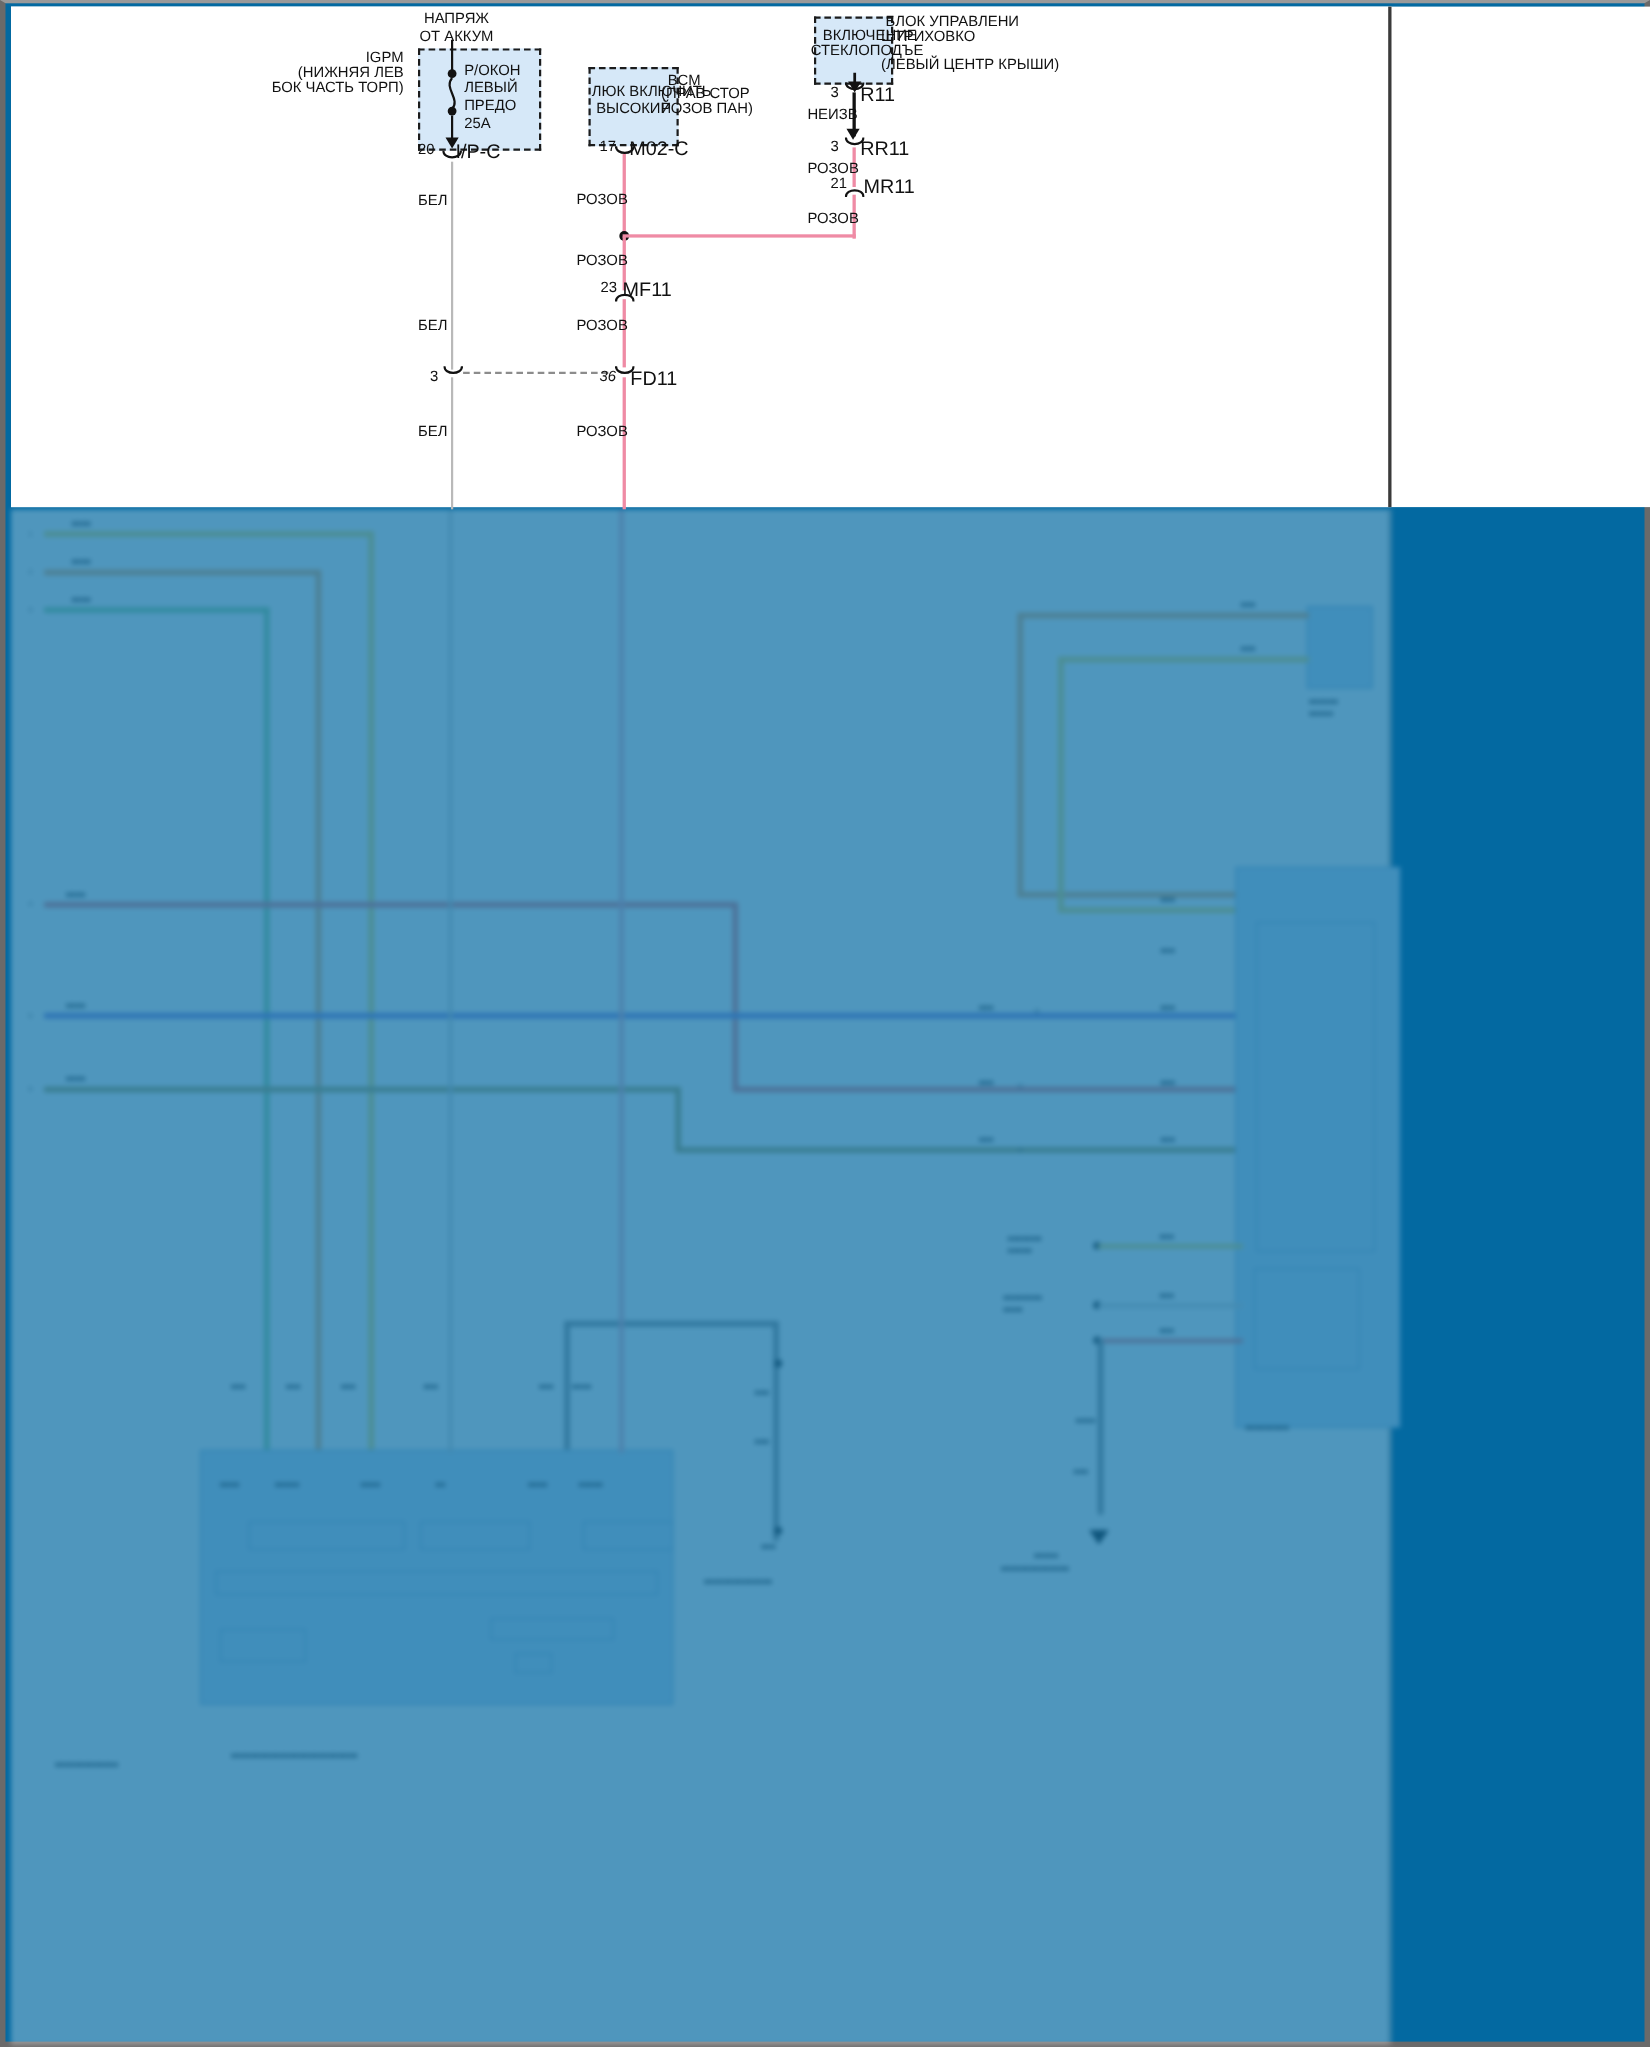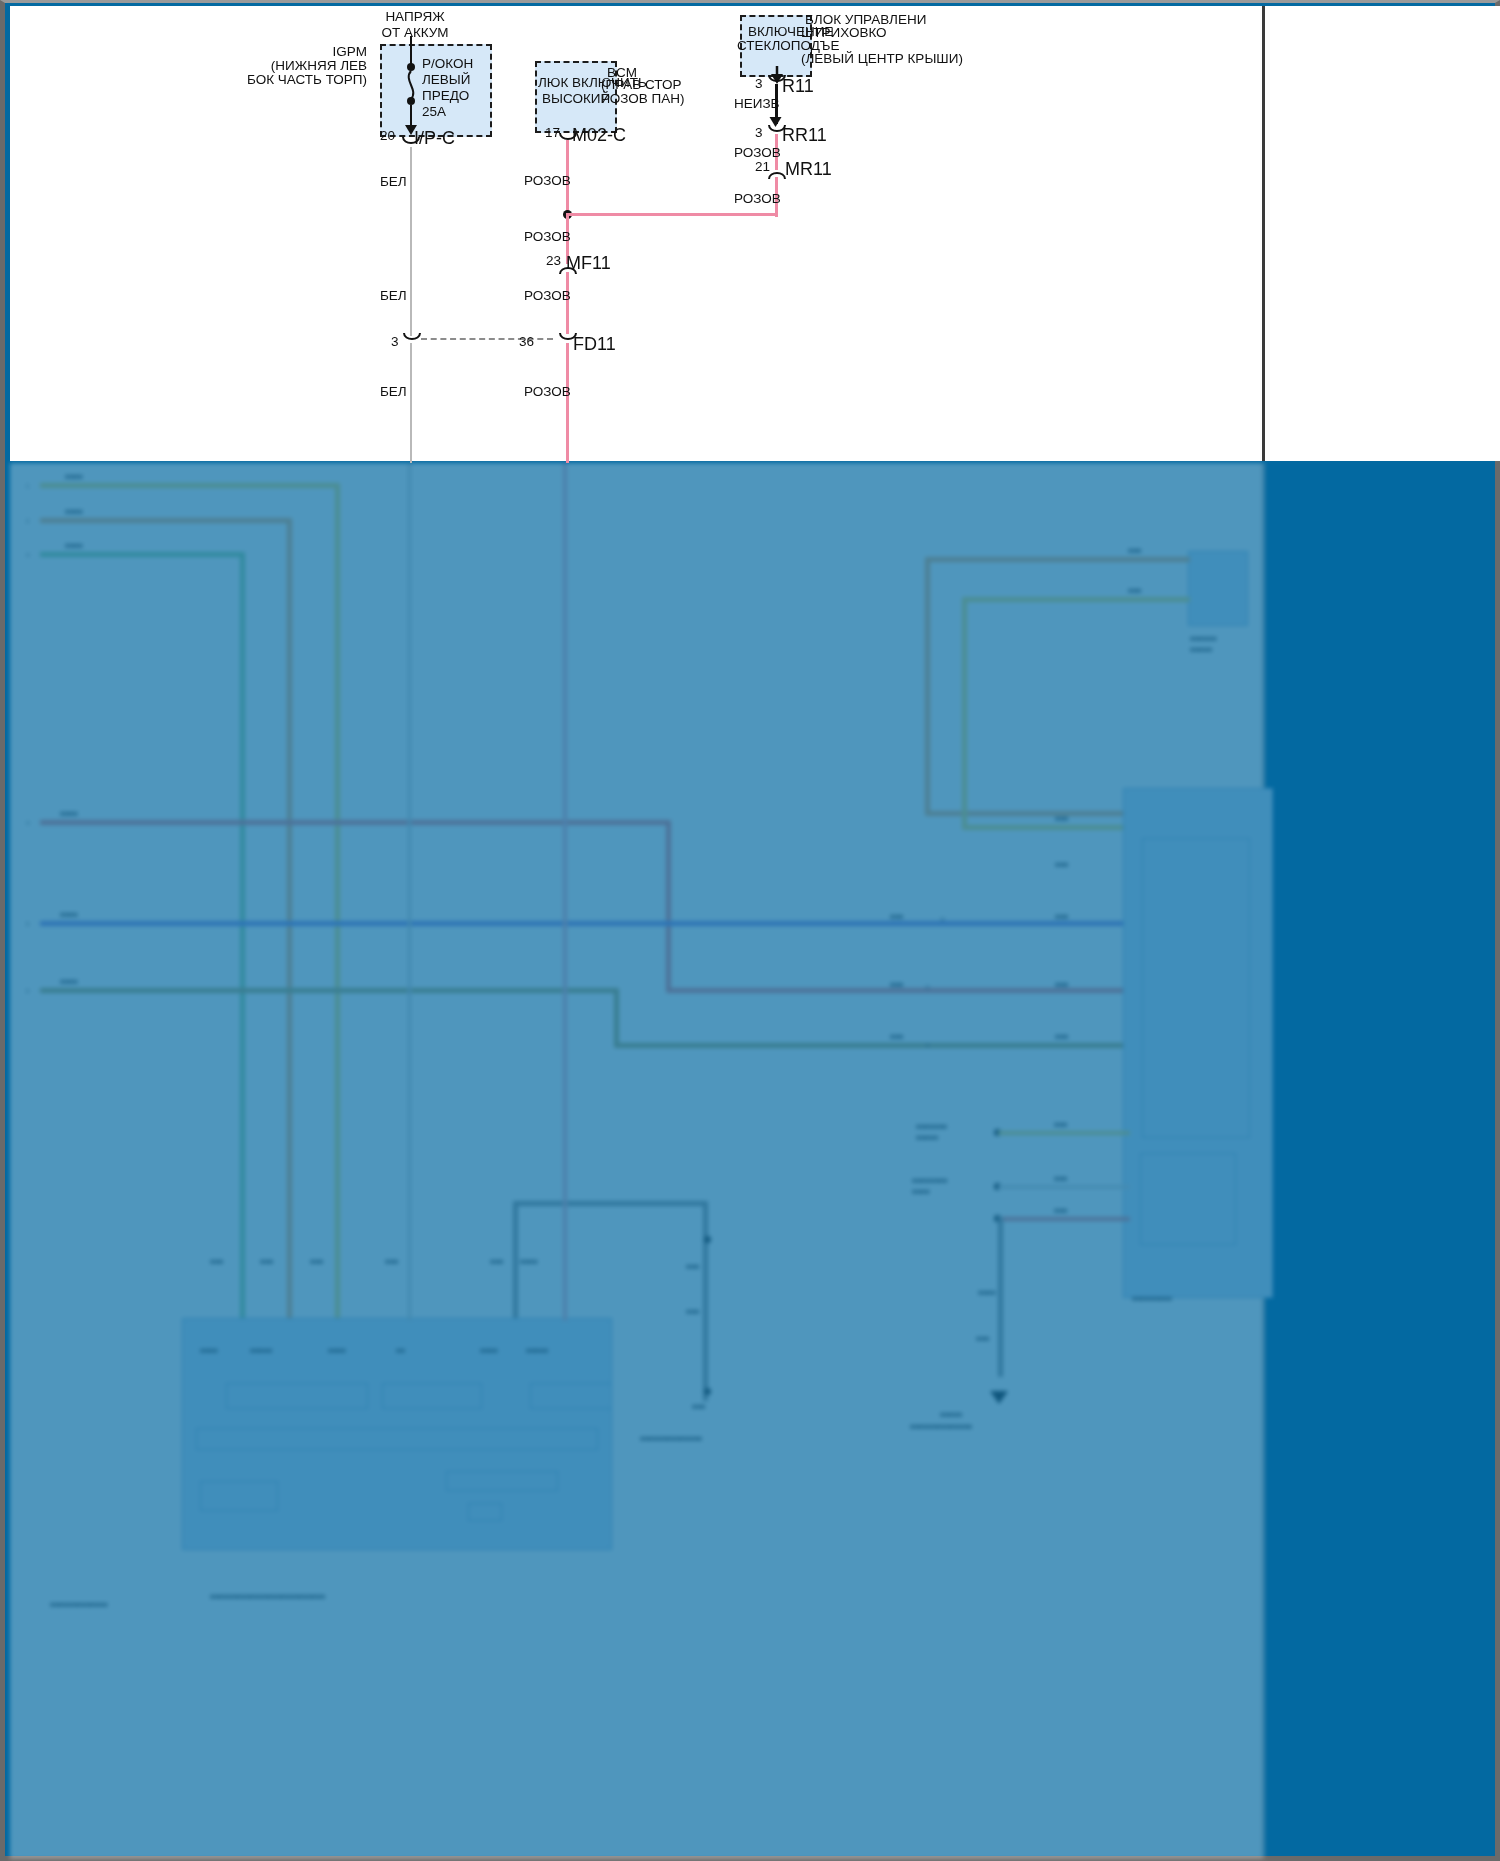--- a/index.html
+++ b/index.html
@@ -296,21 +296,21 @@
       <div class="conn" style="left:556px;top:247px;">MF11</div>
 
       <div class="vline pink" style="left:556px;top:266px;height:62px;"></div>
       <div class="wlbl" style="left:514px;top:282px;">РОЗОВ</div>
 
       <div class="cup" style="left:549px;top:326px;">
         <svg width="18" height="11" viewBox="0 0 18 11">
           <path d="M1 1 C 1 9, 17 9, 17 1" stroke="#121212" stroke-width="2" fill="none"></path>
         </svg>
       </div>
-      <div class="pinnum" style="left:509px;top:328px;">36</div>
+      <div class="pinnum" style="left:535px;top:328px;font-style:italic;">36</div>
       <div class="conn" style="left:563px;top:328px;">FD11</div>
 
       <div class="vline pink" style="left:556px;top:337px;height:120px;"></div>
       <div class="wlbl" style="left:514px;top:378px;">РОЗОВ</div>
 
       <div class="dbox" style="left:730px;top:9px;width:72px;height:62px;"></div>
       <div class="olbl" style="left:738px;top:18px;">ВКЛЮЧЕНИЕ</div>
       <div class="olbl" style="left:727px;top:32px;">СТЕКЛОПОДЪЕ</div>
 
       <div class="olbl" style="left:795px;top:6px;">БЛОК УПРАВЛЕНИ</div>

